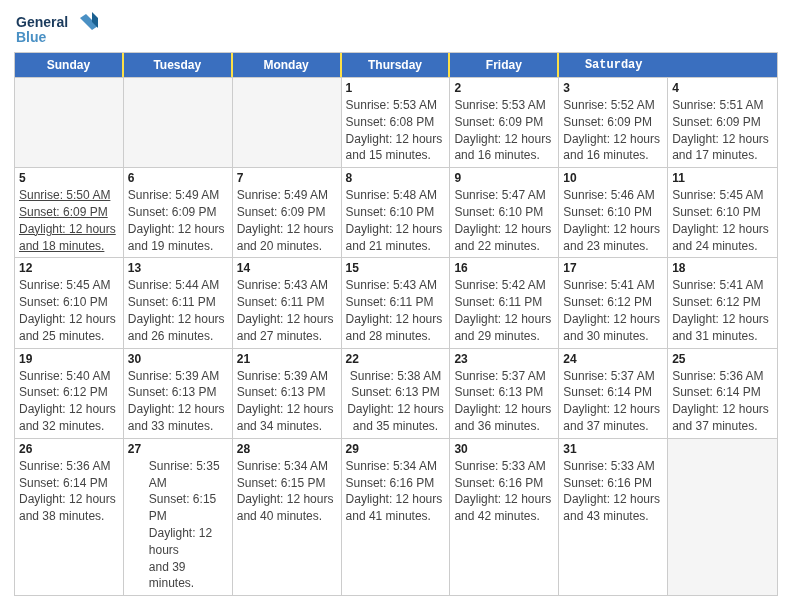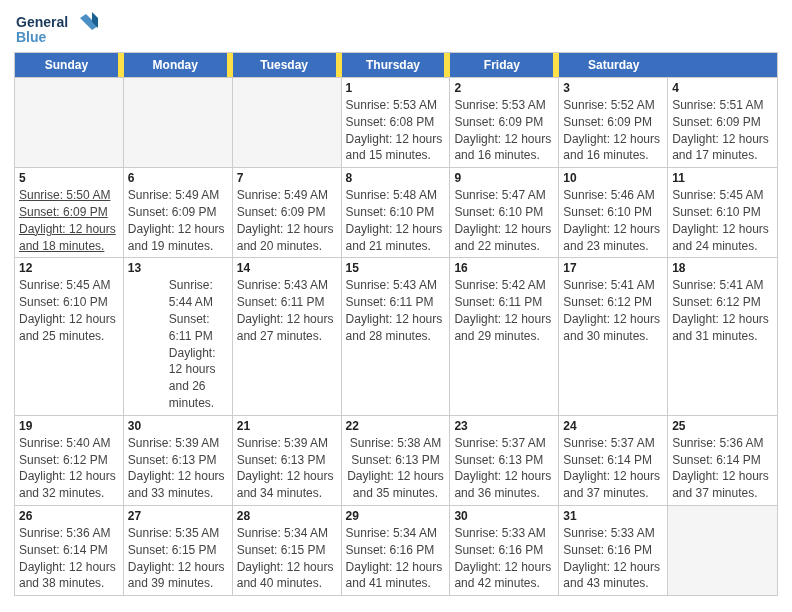--- a/index.html
+++ b/index.html
@@ -51,23 +51,23 @@
       display: grid;
       grid-template-columns: repeat(7, 1fr);
       background: #3a6fbf;
     }
     .cal-header-cell {
       color: #fff;
       font-weight: bold;
       font-size: 12px;
       padding: 5px 4px;
       text-align: center;
-      border-right: 6px solid #fde047;
-    }
-    .cal-header-cell:last-child { border-right: none; }
+      border-right: 2px solid #fde047;
+    }
+    .cal-header-cell:last-child { border-right: none; font-family: Liberation Mono, monospace; }
     .cal-body {
       flex: 1;
       display: flex;
       flex-direction: column;
     }
     .cal-row {
       display: grid;
       grid-template-columns: repeat(7, 1fr);
       flex: 1;
       border-top: 1px solid #ccc;
@@ -110,22 +110,22 @@
 </div>
     <div class="title-area">
       <div class="month-title"></div>
       <div class="subtitle"></div>
     </div>
   </div>
 
   <div class="calendar">
     <div class="cal-header">
     <div class="cal-header-cell">Sunday</div>
+        <div class="cal-header-cell">Tuesday</div>
         <div class="cal-header-cell">Monday</div>
-        <div class="cal-header-cell">Tuesday</div>
         <div class="cal-header-cell">Thursday</div>
         <div class="cal-header-cell">Friday</div>
         <div class="cal-header-cell">Saturday</div>
       </div>
     <div class="cal-body">
     <div class="cal-row">
           <div class="cal-cell empty"></div>
           <div class="cal-cell empty"></div>
           <div class="cal-cell empty"></div>
           <div class="cal-cell">
@@ -211,21 +211,21 @@
         <div class="cal-row">
           <div class="cal-cell">
             <div class="day-num">12</div>
             <div class="day-info" style="white-space: pre-line;">Sunrise: 5:45 AM
 Sunset: 6:10 PM
 Daylight: 12 hours
 and 25 minutes.</div>
           </div>
           <div class="cal-cell">
             <div class="day-num">13</div>
-            <div class="day-info" style="white-space: pre-line; margin-left: 41px;">Sunrise: 5:44 AM
+            <div class="day-info" style="white-space: pre-line;">Sunrise: 5:44 AM
 Sunset: 6:11 PM
 Daylight: 12 hours
 and 26 minutes.</div>
           </div>
           <div class="cal-cell">
             <div class="day-num">14</div>
             <div class="day-info" style="white-space: pre-line;">Sunrise: 5:43 AM
 Sunset: 6:11 PM
 Daylight: 12 hours
 and 27 minutes.</div>
@@ -313,21 +313,21 @@
         <div class="cal-row">
           <div class="cal-cell">
             <div class="day-num">26</div>
             <div class="day-info" style="white-space: pre-line;">Sunrise: 5:36 AM
 Sunset: 6:14 PM
 Daylight: 12 hours
 and 38 minutes.</div>
           </div>
           <div class="cal-cell">
             <div class="day-num">27</div>
-            <div class="day-info" style="white-space: pre-line;">Sunrise: 5:35 AM
+            <div class="day-info" style="white-space: pre-line; margin-left: 21px;">Sunrise: 5:35 AM
 Sunset: 6:15 PM
 Daylight: 12 hours
 and 39 minutes.</div>
           </div>
           <div class="cal-cell">
             <div class="day-num">28</div>
             <div class="day-info" style="white-space: pre-line;">Sunrise: 5:34 AM
 Sunset: 6:15 PM
 Daylight: 12 hours
 and 40 minutes.</div>

